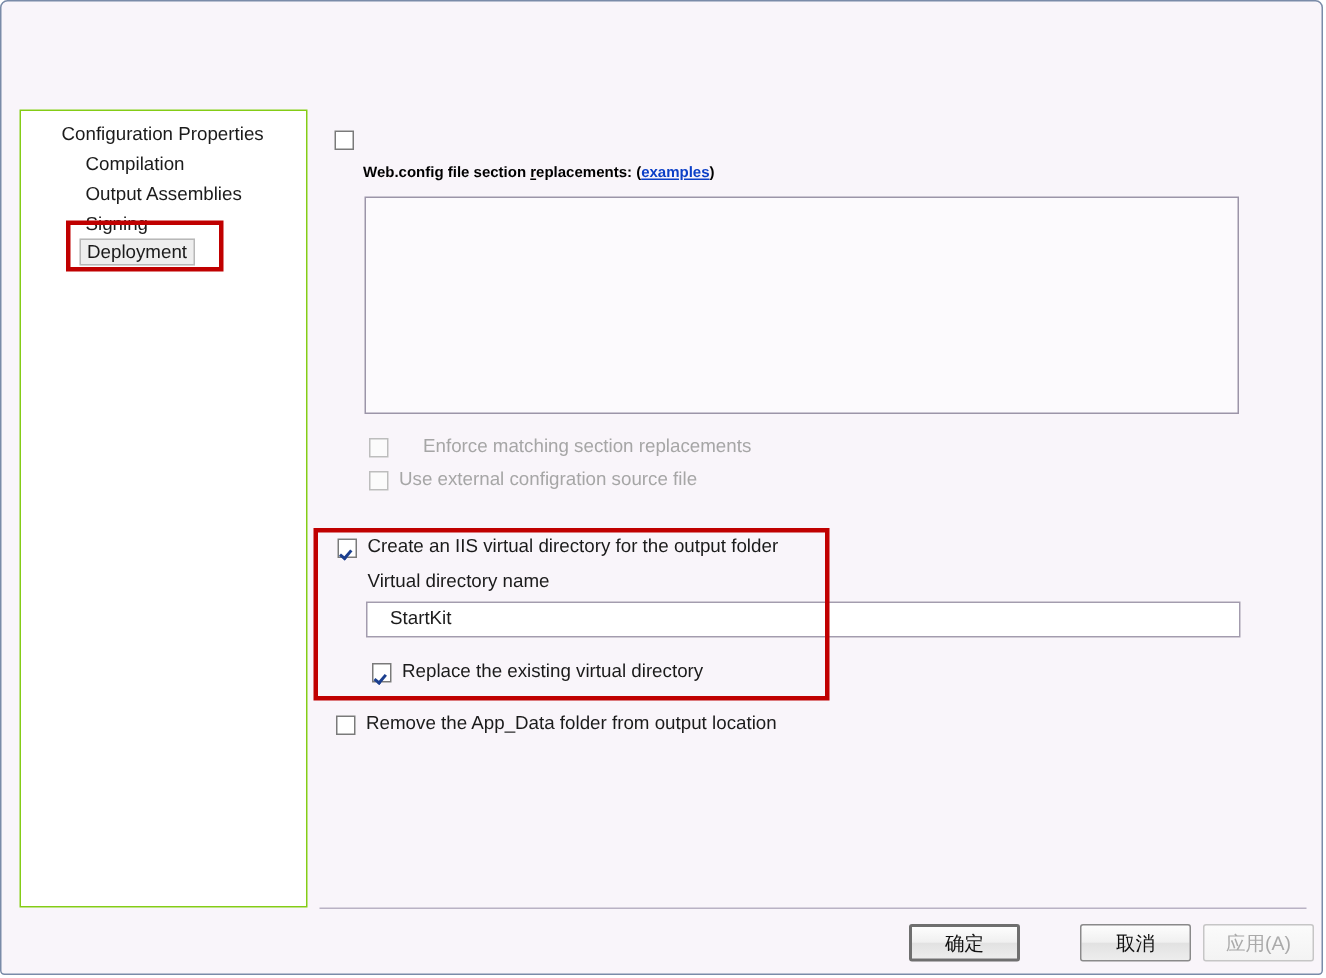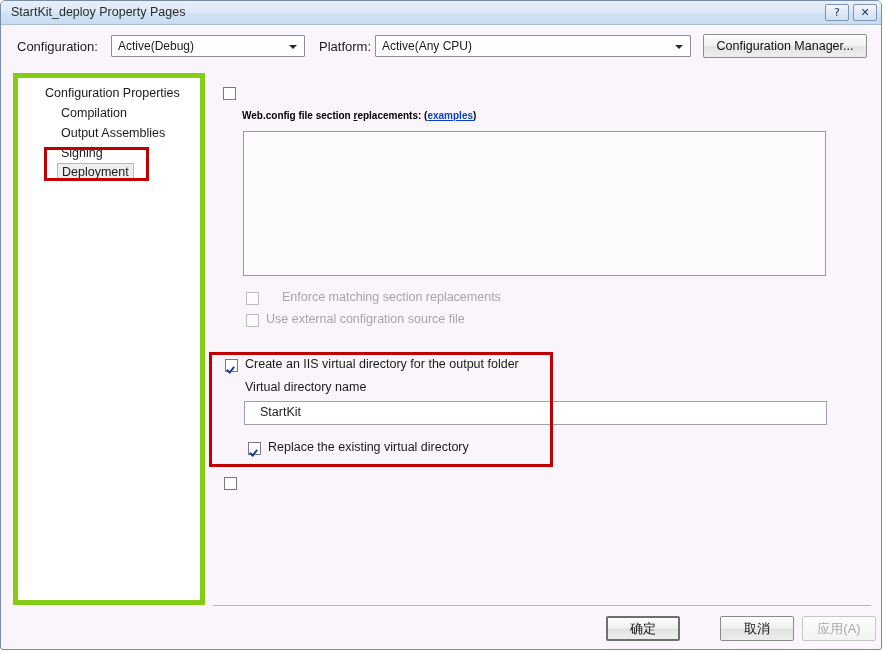--- a/index.html
+++ b/index.html
@@ -116,21 +116,21 @@
   }
 
   
   .treepanel {
     position: absolute;
     left: 12px; top: 72px;
     width: 192px;
     height: 532px;
     box-sizing: border-box;
     background: #ffffff;
-    border: 5px solid #84cc16;
+    border: 1px solid #84cc16;
   }
   .tree-item {
     position: absolute;
     font-size: 12.5px;
     color: #1b1b1b;
     white-space: nowrap;
     line-height: 16px;
   }
   .tree-item.selected {
     background: #eeeeee;
@@ -262,45 +262,21 @@
     color: #aaaaaa;
     border-color: #c6c6c6;
     background: linear-gradient(to bottom, #fbfbfb 0%, #f3f3f3 100%);
   }
 </style>
 </head>
 <body>
 
 <div class="window">
 
-  <div class="titlebar">
-    <div class="title-text">StartKit_deploy Property Pages</div>
-    <div class="title-buttons">
-      <div class="tbtn">?</div>
-      <div class="tbtn">✕</div>
-    </div>
-  </div>
-
-  <div class="toolbar">
-    <div class="lbl" style="left:16px; top:13px;">Configuration:</div>
-
-    <div class="combo" style="left:110px; top:39px; width:194px; margin-top:-30px;">
-      <span class="cval">Active(Debug)</span>
-      <span class="carrow"></span>
-    </div>
-
-    <div class="lbl" style="left:318px; top:13px;">Platform:</div>
-
-    <div class="combo" style="left:374px; top:9px; width:316px;">
-      <span class="cval">Active(Any CPU)</span>
-      <span class="carrow"></span>
-    </div>
-
-    <div class="pushbtn" style="left:702px; top:8px; width:164px;">Configuration Manager...</div>
-  </div>
+
 
   <div class="treepanel">
     <div class="tree-item" style="left:27px; top:7px;">Configuration Properties</div>
     <div class="tree-item" style="left:43px; top:27px;">Compilation</div>
     <div class="tree-item" style="left:43px; top:47px;">Output Assemblies</div>
     <div class="tree-item" style="left:43px; top:67px;">Signing</div>
     <div class="tree-item selected" style="left:39px; top:85px;">Deployment</div>
   </div>
 
   <div class="annot" style="left:43px; top:146px; width:105px; height:34px;"></div>
@@ -328,20 +304,21 @@
     <div class="cbtext" style="left:32px; top:284px;">Create an IIS virtual directory for the output folder</div>
 
     <div class="plaintext" style="left:32px; top:307px;">Virtual directory name</div>
 
     <div class="textinput" style="left:31px; top:328px; width:583px; height:24px;">StartKit</div>
 
     <div class="cb checked" style="left:35px; top:369px;"></div>
     <div class="cbtext" style="left:55px; top:367px;">Replace the existing virtual directory</div>
 
     <div class="cb" style="left:11px; top:404px;"></div>
+    <div class="cbtext" style="left:31px; top:402px;">Remove the App_Data folder from output location</div>
   </div>
 
   <div class="annot" style="left:208px; top:351px; width:344px; height:115px;"></div>
 
   <div class="dlgbtn default" style="left:605px; top:615px;text-align:center;">确定</div>
   <div class="dlgbtn" style="left:719px; top:615px;">取消</div>
   <div class="dlgbtn disabled" style="left:801px; top:615px;">应用(A)</div>
 
 </div>
 

